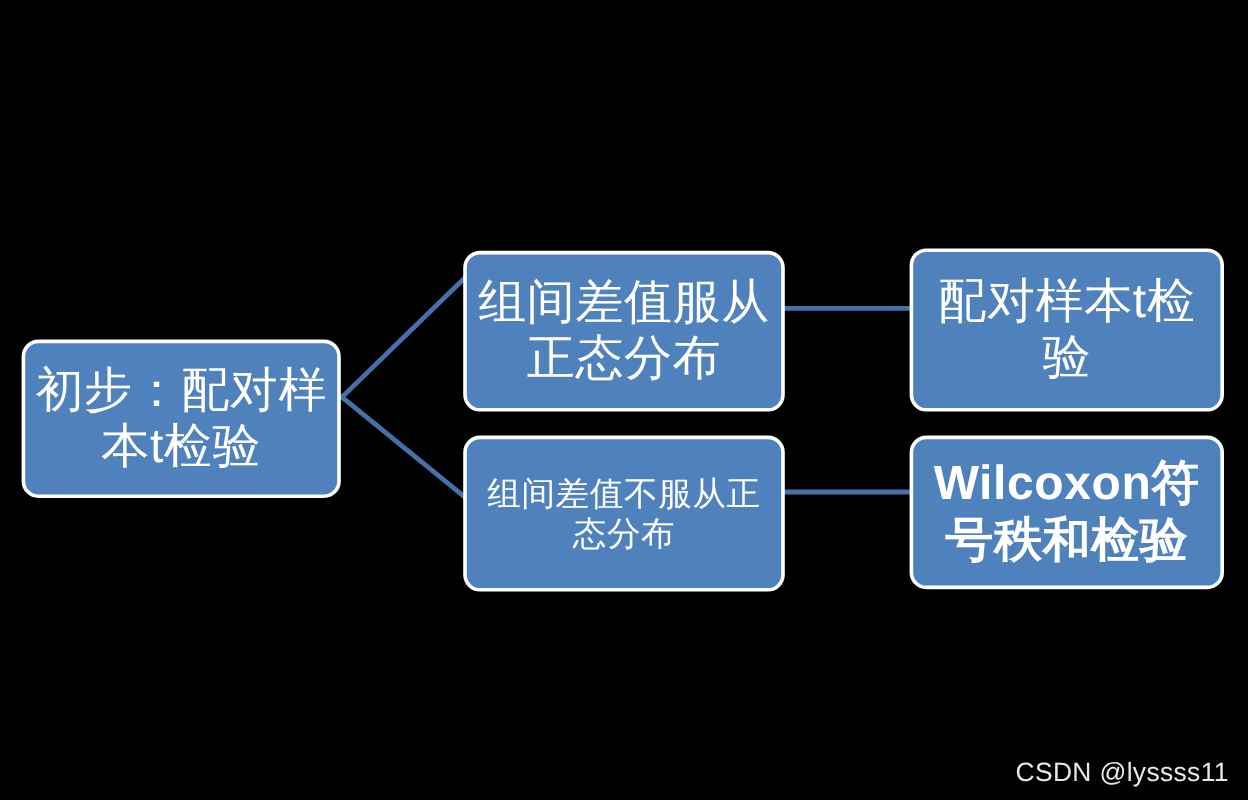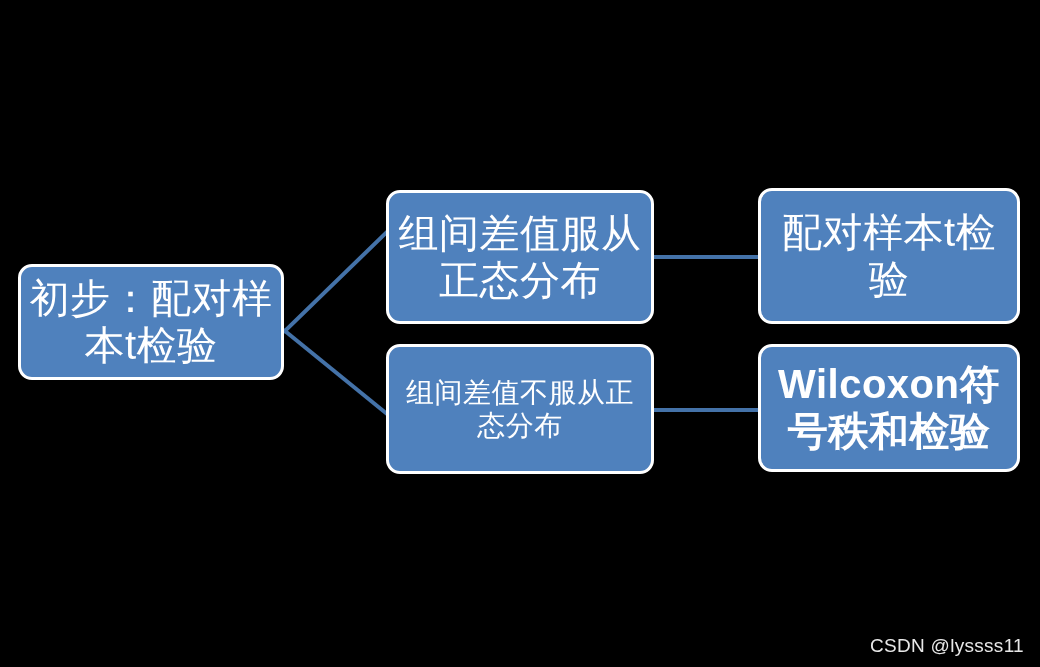--- a/index.html
+++ b/index.html
@@ -32,32 +32,33 @@
     border-radius: 14px;
     color: #ffffff;
     display: flex;
     align-items: center;
     justify-content: center;
     text-align: center;
     line-height: 1.18;
     letter-spacing: 0.5px;
     font-weight: 400;
     z-index: 3;
+    margin-top: 19px;
   }
   .node-label {
     display: block;
     padding: 0 8px;
     word-break: break-word;
   }
   
   #node-root {
     left: 18px;
     top: 264px;
     width: 266px;
-    height: 116px;
+    height: 132px;
     font-size: 40px;
   }
   #node-normal {
     left: 386px;
     top: 190px;
     width: 268px;
     height: 134px;
     font-size: 40px;
   }
   #node-not-normal {
@@ -82,21 +83,21 @@
     font-size: 40px;
   }
   #node-wilcoxon .node-label {
     font-weight: 700;
   }
   .watermark {
     position: absolute;
     right: 16px;
     bottom: 10px;
     color: #e8e8e8;
-    font-size: 19px;
+    font-size: 22px;
     font-family: "Liberation Sans", "DejaVu Sans", sans-serif;
     letter-spacing: 0.3px;
     z-index: 5;
   }
 </style>
 </head>
 <body>
 
 <div id="canvas">
 

